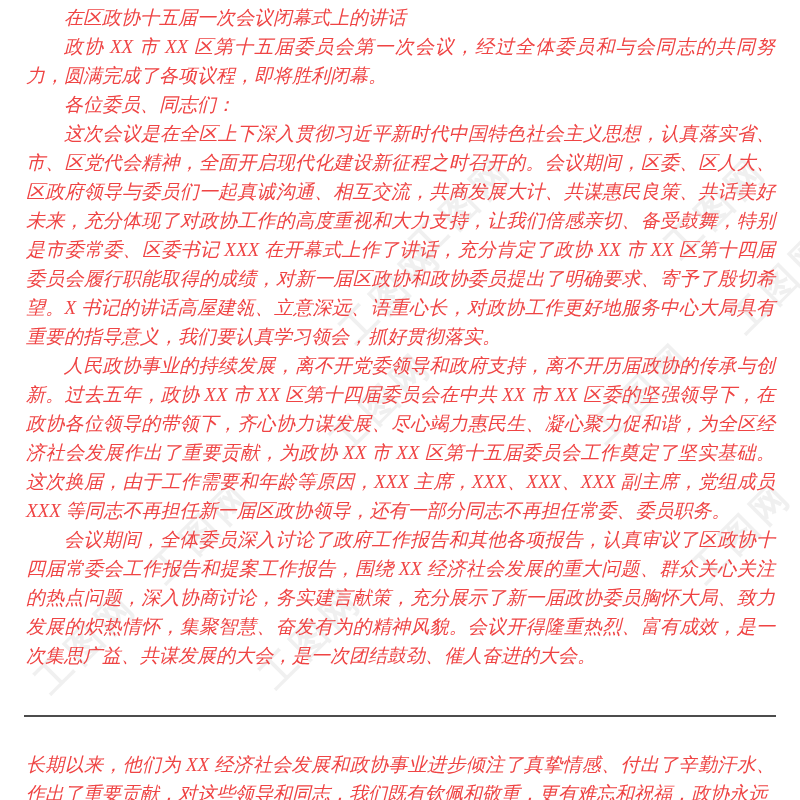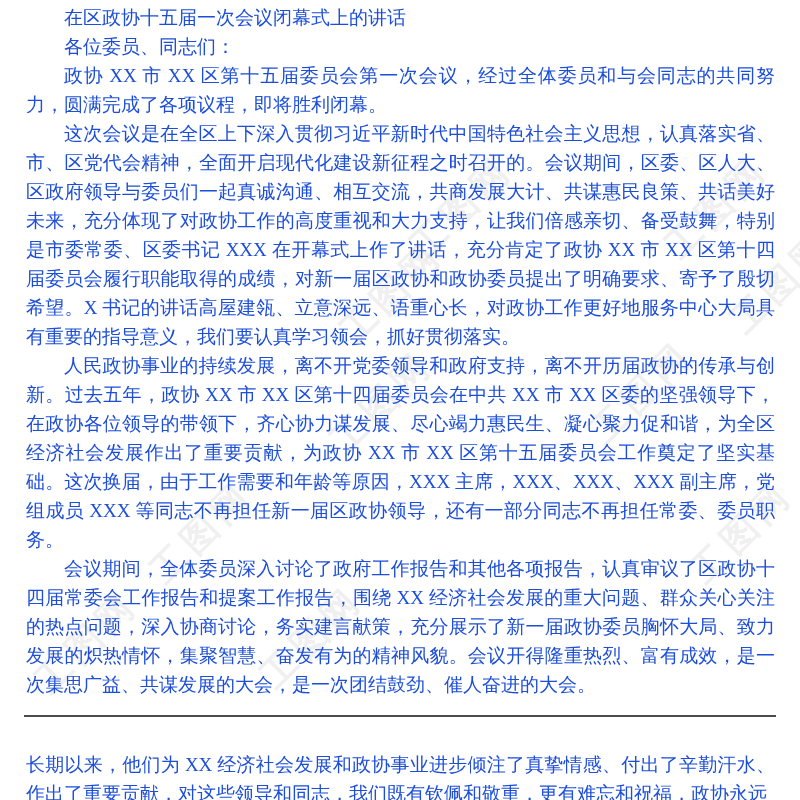--- a/index.html
+++ b/index.html
@@ -7,25 +7,26 @@
     width: 800px; height: 800px;
     overflow: hidden;
     background: #ffffff;
     position: relative;
     font-family: "Liberation Serif", "DejaVu Serif", serif;
   }
   .doc-text {
     position: absolute;
     width: 749px;
     left: 26px;
-    color: #1d4ed8;
+    color: #ef4444;
     font-size: 19px;
     line-height: 29px;
     text-align: justify;
     text-justify: inter-ideograph;
+    font-style: italic;
   }
   #page1-text { top: 3px; }
   #page2-text { top: 750px; }
   .doc-text p { margin: 0; text-indent: 2em; }
   .doc-text p.continuation { text-indent: 0; }
   .separator {
     position: absolute;
     left: 24px; top: 715px;
     width: 752px; height: 2px;
     background: #4c4c4c;
@@ -58,22 +59,22 @@
       <span class="watermark" style="left: 320px; top: 430px;">工图网</span>
       <span class="watermark" style="left: 580px; top: 420px;">工图网</span>
       <span class="watermark" style="left: 140px; top: 560px;">工图网</span>
       <span class="watermark" style="left: 680px; top: 560px;">工图网</span>
       <span class="watermark" style="left: 250px; top: 665px;">工图网</span>
       <span class="watermark" style="left: 25px; top: 670px;">工图网</span>
     </div>
 
   <div class="doc-text" id="page1-text">
     <p>在区政协十五届一次会议闭幕式上的讲话</p>
+    <p>政协 XX 市 XX 区第十五届委员会第一次会议，经过全体委员和与会同志的共同努力，圆满完成了各项议程，即将胜利闭幕。</p>
     <p>各位委员、同志们：</p>
-    <p>政协 XX 市 XX 区第十五届委员会第一次会议，经过全体委员和与会同志的共同努力，圆满完成了各项议程，即将胜利闭幕。</p>
     <p>这次会议是在全区上下深入贯彻习近平新时代中国特色社会主义思想，认真落实省、市、区党代会精神，全面开启现代化建设新征程之时召开的。会议期间，区委、区人大、区政府领导与委员们一起真诚沟通、相互交流，共商发展大计、共谋惠民良策、共话美好未来，充分体现了对政协工作的高度重视和大力支持，让我们倍感亲切、备受鼓舞，特别是市委常委、区委书记 XXX 在开幕式上作了讲话，充分肯定了政协 XX 市 XX 区第十四届委员会履行职能取得的成绩，对新一届区政协和政协委员提出了明确要求、寄予了殷切希望。X 书记的讲话高屋建瓴、立意深远、语重心长，对政协工作更好地服务中心大局具有重要的指导意义，我们要认真学习领会，抓好贯彻落实。</p>
     <p>人民政协事业的持续发展，离不开党委领导和政府支持，离不开历届政协的传承与创新。过去五年，政协 XX 市 XX 区第十四届委员会在中共 XX 市 XX 区委的坚强领导下，在政协各位领导的带领下，齐心协力谋发展、尽心竭力惠民生、凝心聚力促和谐，为全区经济社会发展作出了重要贡献，为政协 XX 市 XX 区第十五届委员会工作奠定了坚实基础。这次换届，由于工作需要和年龄等原因，XXX 主席，XXX、XXX、XXX 副主席，党组成员 XXX 等同志不再担任新一届区政协领导，还有一部分同志不再担任常委、委员职务。</p>
     <p>会议期间，全体委员深入讨论了政府工作报告和其他各项报告，认真审议了区政协十四届常委会工作报告和提案工作报告，围绕 XX 经济社会发展的重大问题、群众关心关注的热点问题，深入协商讨论，务实建言献策，充分展示了新一届政协委员胸怀大局、致力发展的炽热情怀，集聚智慧、奋发有为的精神风貌。会议开得隆重热烈、富有成效，是一次集思广益、共谋发展的大会，是一次团结鼓劲、催人奋进的大会。</p>
   </div>
 
   <div class="separator"></div>
 
   <div class="doc-text" id="page2-text">
     <p class="continuation">长期以来，他们为 XX 经济社会发展和政协事业进步倾注了真挚情感、付出了辛勤汗水、作出了重要贡献，对这些领导和同志，我们既有钦佩和敬重，更有难忘和祝福，政协永远</p>
   </div>

